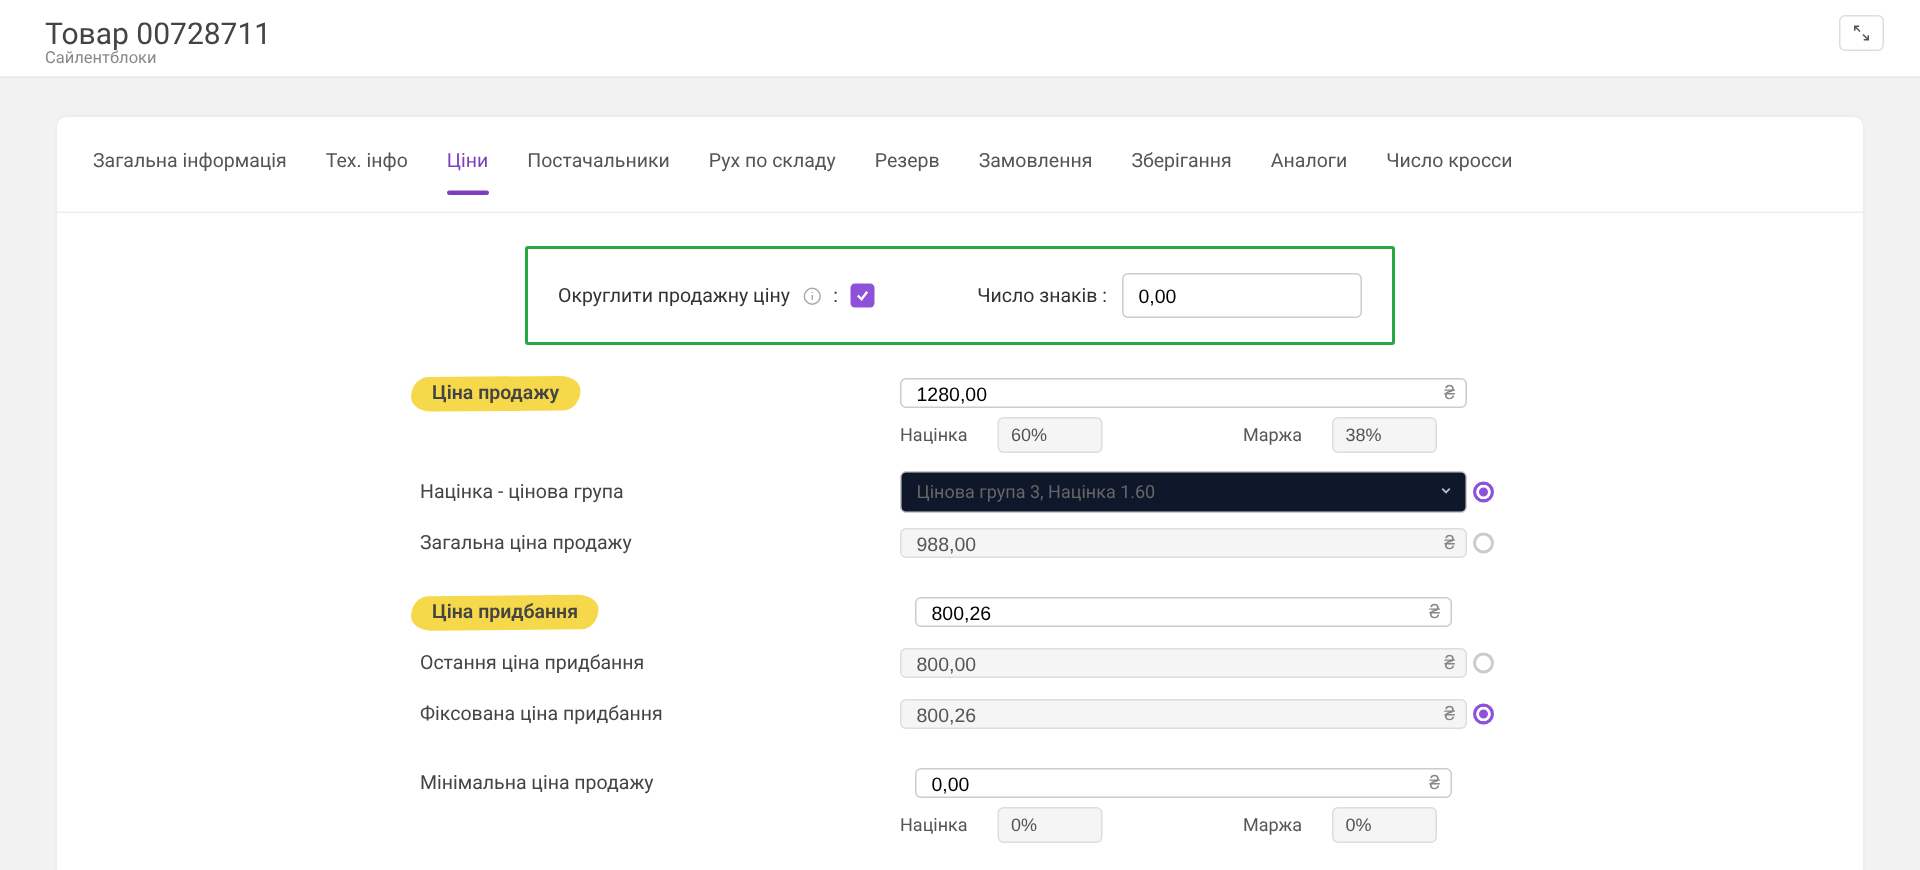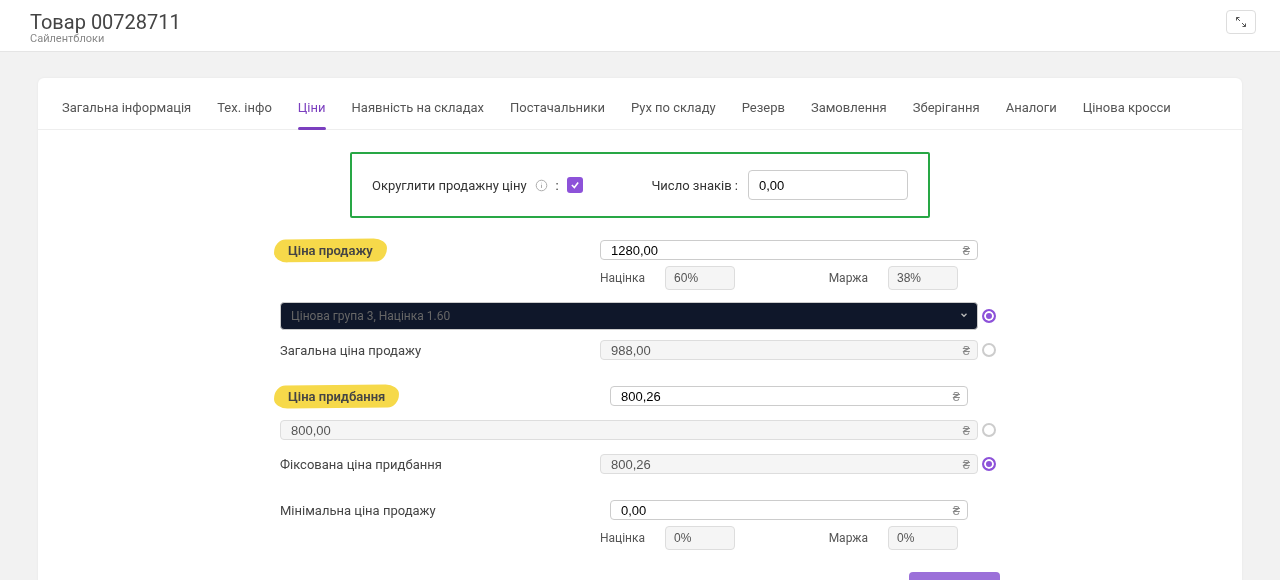--- a/index.html
+++ b/index.html
@@ -7,21 +7,21 @@
 
   
   .page-header { display: flex; align-items: flex-start; justify-content: space-between; padding: 10px 24px 6px 30px; background: #fff; border-bottom: 1px solid #e5e5e5; }
   .page-title { font-size: 20px; font-weight: 400; color: #444; }
   .page-subtitle { font-size: 11px; color: #888; margin-top: -2px; }
   .header-btn { width: 30px; height: 24px; border: 1px solid #ddd; border-radius: 4px; background: #fff; display: flex; align-items: center; justify-content: center; cursor: pointer; }
   .header-btn svg { width: 12px; height: 12px; }
 
   
   .card { background: #fff; margin: 26px 38px 0 38px; border-radius: 6px; padding: 0; box-shadow: 0 0 3px rgba(0,0,0,0.05); }
-  .tabs { display: flex; gap: 26px; padding: 22px 24px 0 24px; border-bottom: 1px solid #eee; font-size: 13px; }
+  .tabs { display: flex; gap: 26px; padding: 22px 24px 12px 24px; border-bottom: 1px solid #eee; font-size: 13px; }
   .tab { padding: 0 0 14px 0; color: #555; cursor: pointer; position: relative; }
   .tab.active { color: #7b3fbf; }
   .tab.active::after { content: ""; position: absolute; left: 0; right: 0; bottom: -1px; height: 3px; background: #7b3fbf; border-radius: 2px; }
 
   .panel-body { padding: 22px 44px 22px 44px; }
 
   
   .rounding-box { border: 2px solid #28a745; border-radius: 2px; padding: 16px 20px; display: flex; align-items: center; justify-content: space-between; width: 580px; margin: 0 auto 18px auto; }
   .rounding-left { display: flex; align-items: center; gap: 8px; font-size: 13px; }
   .info-circle { width: 13px; height: 13px; display: inline-flex; }
@@ -74,28 +74,27 @@
       </svg>
   </div>
 </div>
 
 <div class="card">
 
   <div class="tabs">
     <div class="tab">Загальна інформація</div>
     <div class="tab">Тех. інфо</div>
     <div class="tab active">Ціни</div>
-    <div class="tab">Наявність на складах</div>
     <div class="tab">Постачальники</div>
     <div class="tab">Рух по складу</div>
     <div class="tab">Резерв</div>
     <div class="tab">Замовлення</div>
     <div class="tab">Зберігання</div>
     <div class="tab">Аналоги</div>
-    <div class="tab">Цінова кросси</div>
+    <div class="tab">Число кросси</div>
   </div>
 
   <div class="panel-body">
 
     <div class="rounding-box">
       <div class="rounding-left">
         <span>Округлити продажну ціну</span>
         <span class="info-circle">
           <svg viewBox="0 0 16 16" fill="none" stroke="#aaa" stroke-width="1.2">
               <circle cx="8" cy="8" r="6.5"></circle>
@@ -131,20 +130,21 @@
       <div class="subrow">
         <span class="mini-label">Націнка</span>
         <input class="mini-input" type="text" disabled="" value="60%" style="">
         <div class="spacer"></div>
         <span class="mini-label">Маржа</span>
         <input class="mini-input" type="text" disabled="" value="38%" style="">
         <div style="width:22px"></div>
       </div>
 
       <div class="row">
+        <div class="label-col">Націнка - цінова група</div>
         <div class="input-col">
           <div class="select-input">
             <span>Цінова група 3, Націнка 1.60</span>
             <span class="chevron">
               <svg width="10" height="10" viewBox="0 0 16 16" fill="none" stroke="#bbb" stroke-width="2">
                   <polyline points="4,6 8,10 12,6"></polyline>
                 </svg>
             </span>
           </div>
         </div>
@@ -169,20 +169,21 @@
           <div class="highlight"><span>Ціна придбання</span></div>
         </div>
         <div class="input-col">
           <input class="txt-input" type="text" value="800,26" style="">
           <span class="currency">₴</span>
         </div>
         <div class="radio-col"></div>
       </div>
 
       <div class="row">
+        <div class="label-col">Остання ціна придбання</div>
         <div class="input-col">
           <input class="txt-input" disabled="" type="text" value="800,00" style="">
           <span class="currency">₴</span>
         </div>
         <div class="radio-col">
           <div class="radio"></div>
         </div>
       </div>
 
       <div class="row">

